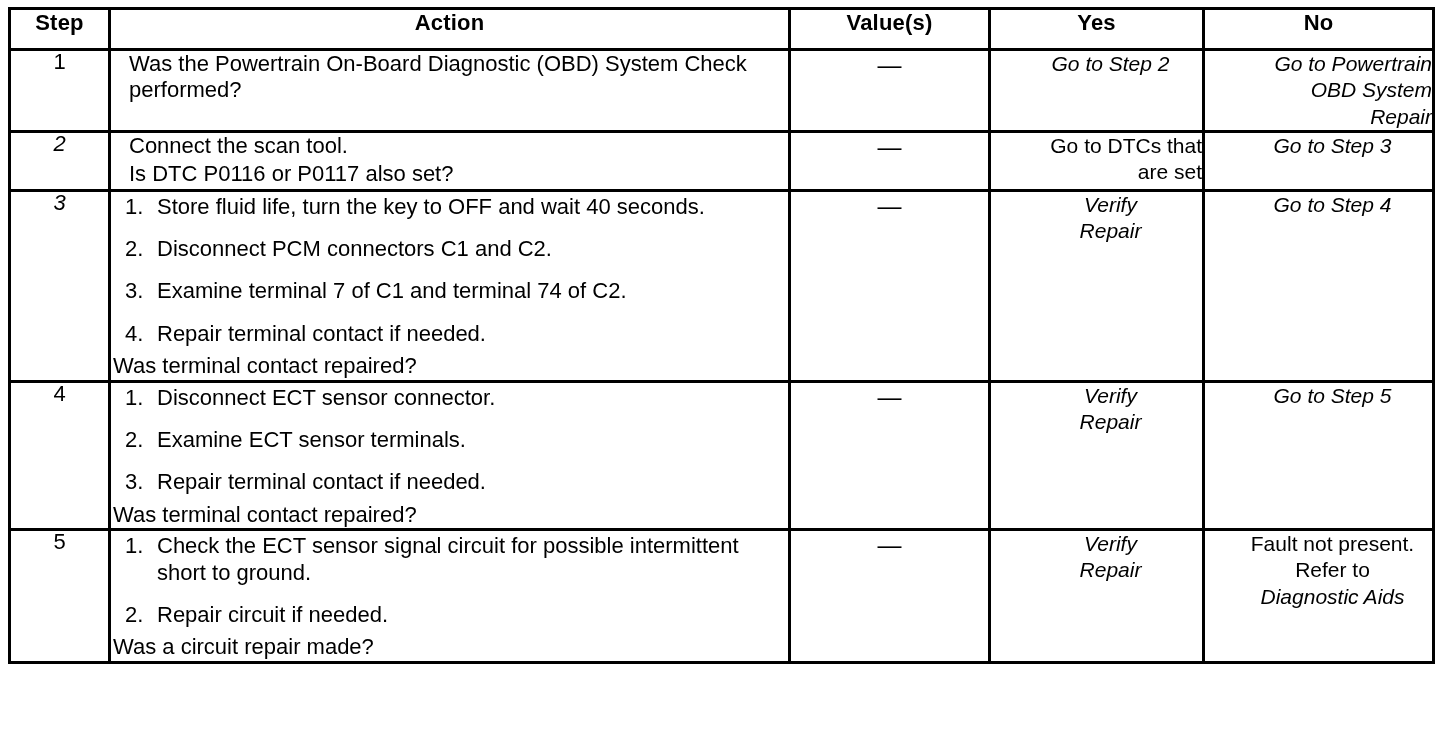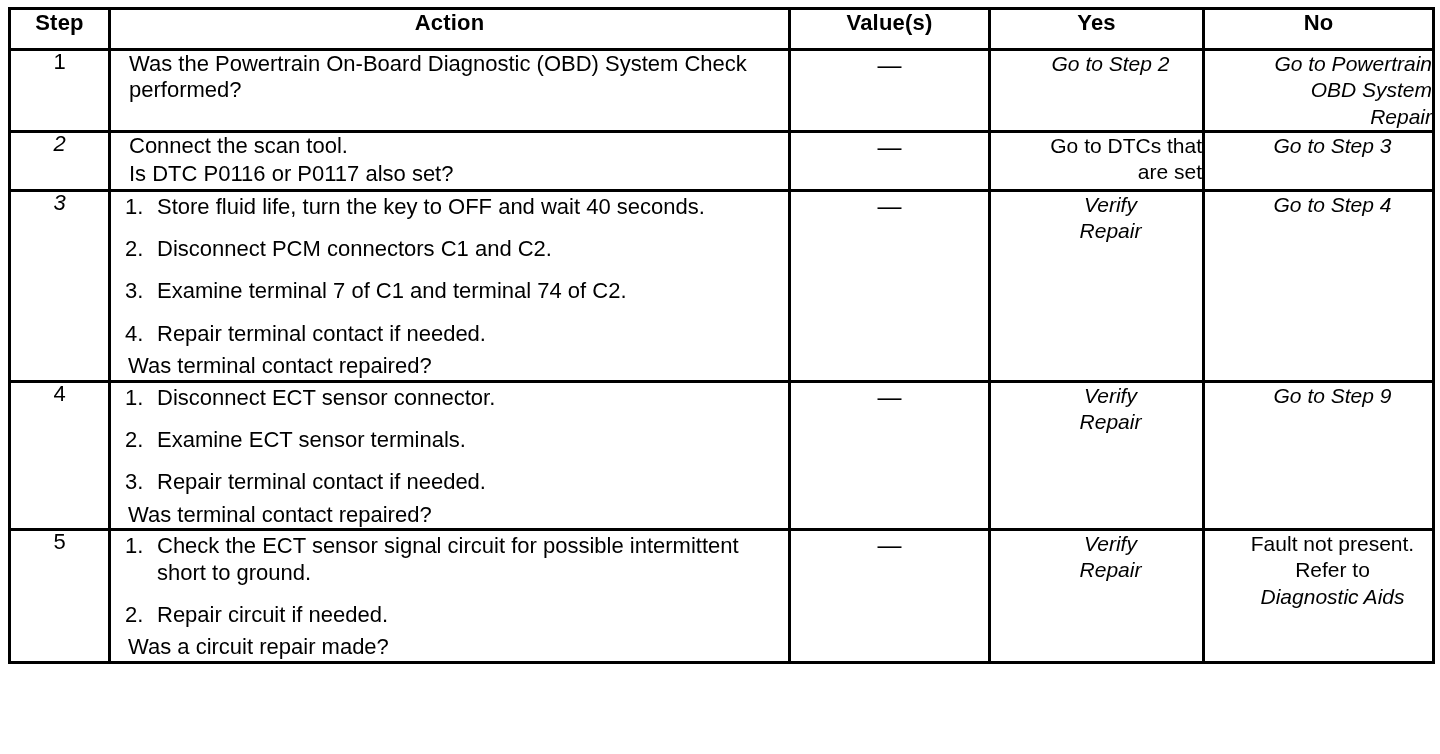--- a/index.html
+++ b/index.html
@@ -97,21 +97,21 @@
   ol.steps li:last-child { margin-bottom: 6px; }
   ol.steps li .mark {
     position: absolute;
     left: 14px;
     top: 0;
     width: 28px;
     text-align: left;
   }
   .closing {
     margin: 0;
-    padding-left: 17px;
+    padding-left: 2px;
     line-height: 1.2;
   }
 
   
   td.value {
     text-align: center;
     vertical-align: middle;
     font-size: 24px;
   }
 
@@ -254,21 +254,21 @@
           <p class="closing">Was terminal contact repaired?</p>
         </td>
         <td class="value">
           <span>—</span>
         </td>
         <td class="yes vbottom">
           <span class="ln ital">Verify</span>
           <span class="ln ital">Repair</span>
         </td>
         <td class="no vbottom">
-          <span class="ln ital">Go to Step 9</span>
+          <span class="ln ital">Go to Step 5</span>
         </td>
       </tr>
 
       <tr>
         <td class="step">
           <span class="num">5</span>
         </td>
         <td class="action">
           <ol class="steps">
             <li>

